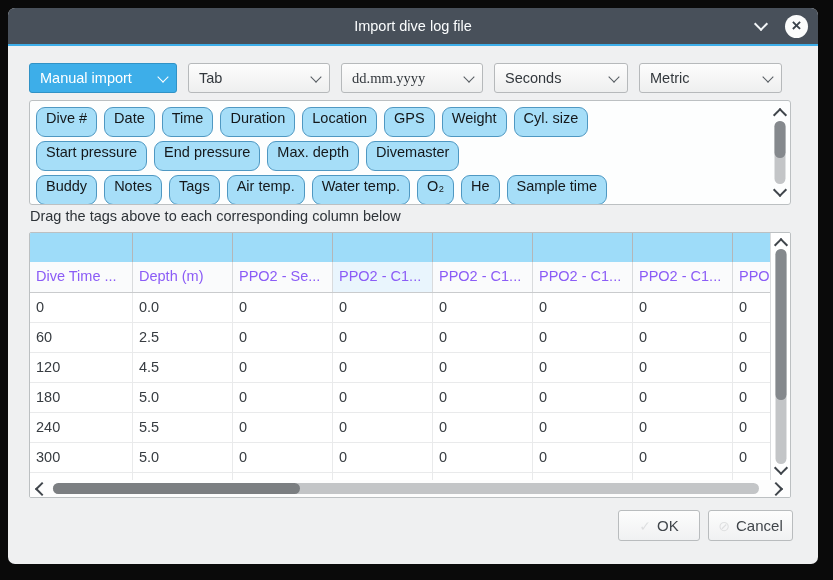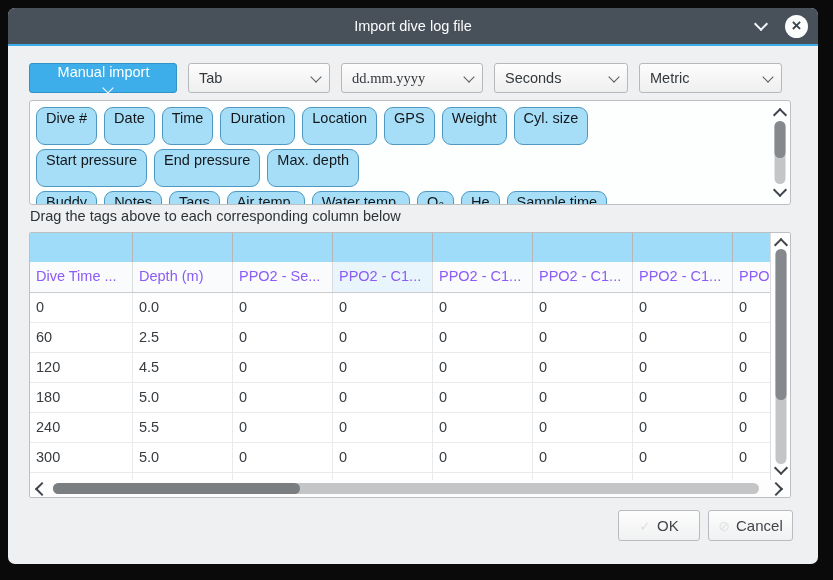--- a/index.html
+++ b/index.html
@@ -37,35 +37,35 @@
   .content { position:relative; height:518px; }
   
   .combo-row { position:absolute; left:21px; top:17px; display:flex; gap:11px; }
   .combo {
     height:30px; box-sizing:border-box; display:flex; align-items:center;
     padding:0 9px 0 10px; border:1px solid #b6b9bb; border-radius:3px;
     background:linear-gradient(#fdfdfd,#eeefef); color:#33383d; font-size:14.5px; cursor:pointer;
   }
   .combo .combo-label { flex:1 1 auto; }
   .combo .chev { width:7px; height:7px; border-width:1.7px; margin-left:8px; margin-top:-3px; border-color:#565c62; }
-  .combo.selected { background:#3daee9; border-color:#3092c6; color:#ffffff;flex-direction:column; }
+  .combo.selected { background:#3daee9; border-color:#3092c6; color:#ffffff; }
   .combo.selected .chev { border-color:#ffffff; }
   .combo:nth-child(1){ width:148px; }
   .combo:nth-child(2){ width:142px; }
   .combo:nth-child(3){ width:142px;font-family:Liberation Serif, serif; }
   .combo:nth-child(4){ width:134px; }
   .combo:nth-child(5){ width:143px; }
   
   .tags-box {
     position:absolute; left:21px; top:54px; width:762px; height:105px; box-sizing:border-box;
     background:#fdfefe; border:1px solid #bcc0c2; border-radius:3px; overflow:hidden; padding:6px 22px 0 6px;
   }
   .tag-row { display:flex; gap:7px; margin-bottom:4px; }
   .tag {
-    height:38px; line-height:21px; padding:0 9px; box-sizing:border-box;
+    height:30px; line-height:21px; padding:0 9px; box-sizing:border-box;
     border:1.5px solid #4f98c2; border-radius:9px; background:#a6def8;
     font-size:14.5px; color:#14181b; white-space:nowrap; cursor:grab;
   }
   .vscroll-tags { position:absolute; right:3px; top:5px; bottom:5px; width:14px; }
   .vscroll-tags .sb-btn, .vscroll-table .sb-btn { position:absolute; left:50%; transform:translateX(-50%); cursor:pointer; }
   .sb-track { position:absolute; left:50%; transform:translateX(-50%); top:15px; bottom:15px; width:11px; border-radius:5.5px; background:#c3c5c7; }
   .sb-thumb { position:absolute; top:0; left:0; width:100%; border-radius:5.5px; background:#85898d; cursor:grab; }
   
   .instruction { position:absolute; left:22px; top:162px; font-size:14.5px; color:#2e3338; }
   
@@ -169,20 +169,21 @@
             <span class="tag">Duration</span>
             <span class="tag">Location</span>
             <span class="tag">GPS</span>
             <span class="tag">Weight</span>
             <span class="tag">Cyl. size</span>
           </div>
           <div class="tag-row">
             <span class="tag">Start pressure</span>
             <span class="tag">End pressure</span>
             <span class="tag">Max. depth</span>
+            <span class="tag">Divemaster</span>
           </div>
           <div class="tag-row">
             <span class="tag">Buddy</span>
             <span class="tag">Notes</span>
             <span class="tag">Tags</span>
             <span class="tag">Air temp.</span>
             <span class="tag">Water temp.</span>
             <span class="tag">O₂</span>
             <span class="tag">He</span>
             <span class="tag">Sample time</span>

